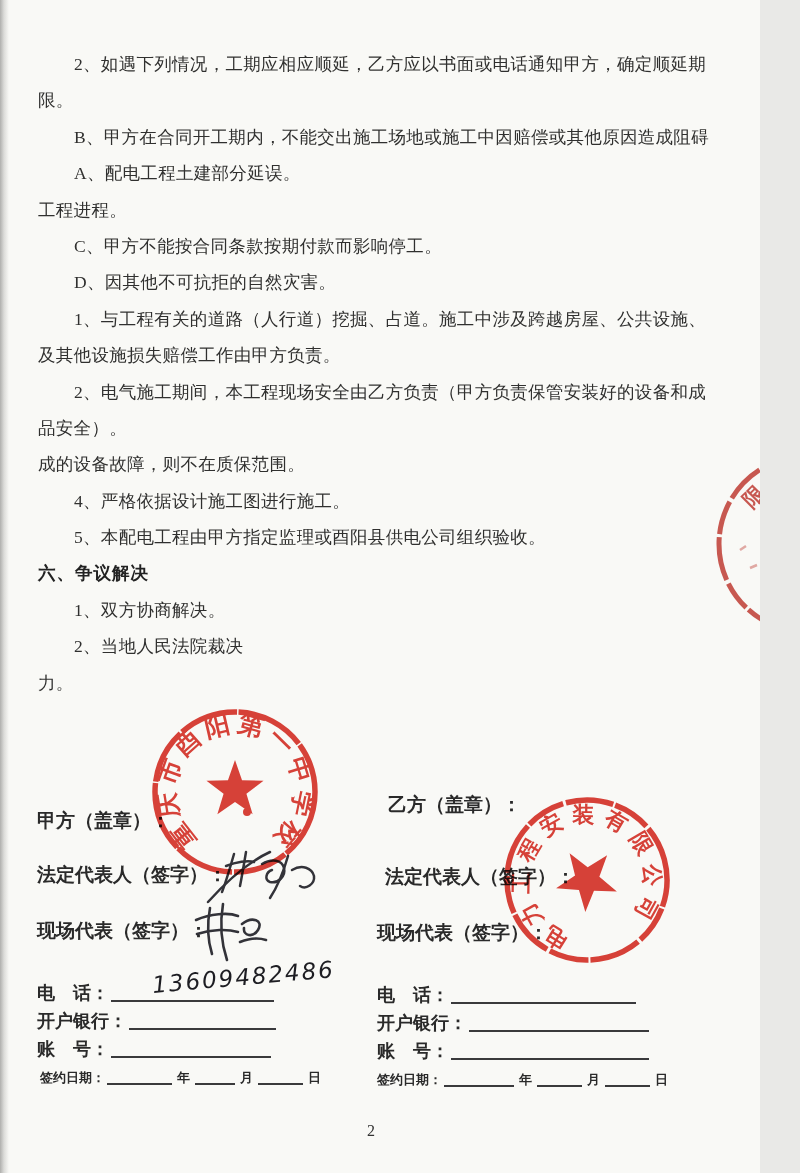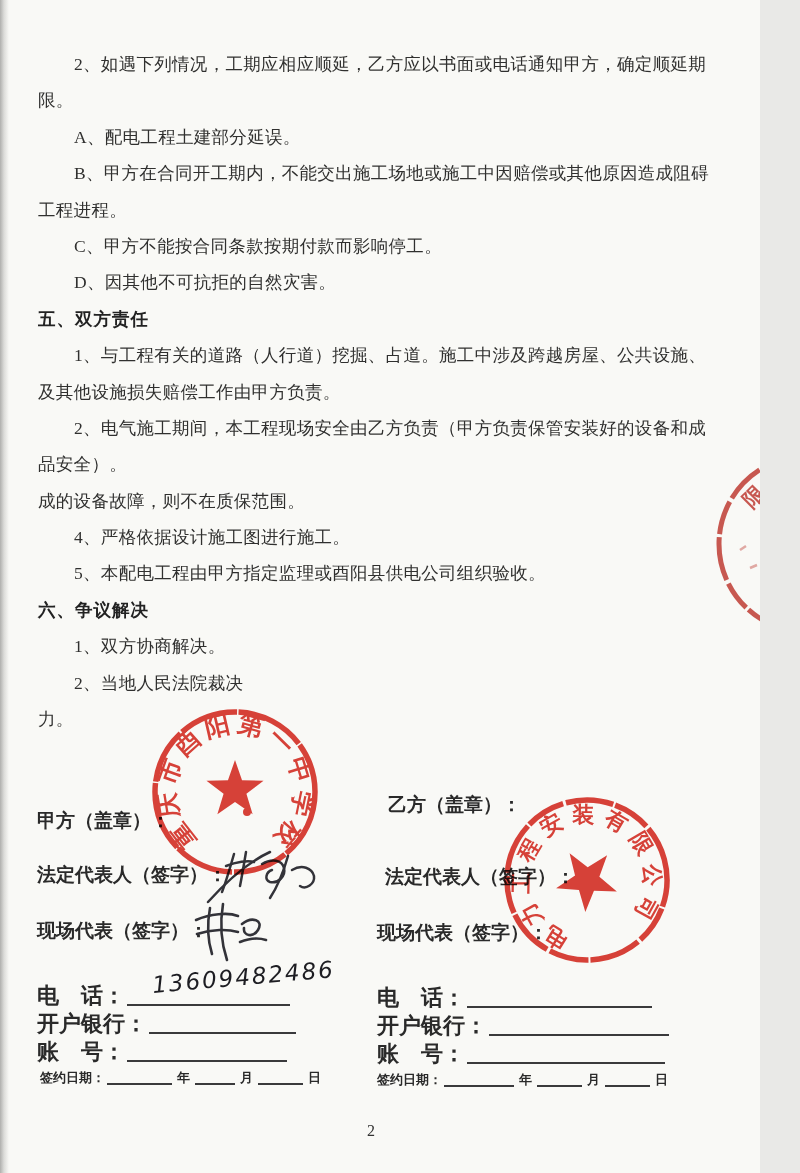--- a/index.html
+++ b/index.html
@@ -13,21 +13,21 @@
     opacity:.6;pointer-events:none;
   }
   .clauses{position:absolute;left:38px;top:46px;width:706px;font-size:17.5px;letter-spacing:.3px;}
   .clauses .line{height:36.4px;line-height:36.4px;white-space:nowrap;}
   .clauses .line.indent{padding-left:36px;}
   .clauses .line.bold{font-weight:bold;color:#222;letter-spacing:1px;}
   .sig-row{
     position:absolute;font-family:Liberation Mono, monospace;font-weight:bold;
     font-size:19px;color:#2a2a2a;white-space:nowrap;z-index:1;
   }
-  .sig-row.small{font-size:22px;}
+  .sig-row.small{font-size:18px;}
   .sig-row.date{font-size:13px;}
   .blank{display:inline-block;border-bottom:2px solid #3a3a3c;height:15px;vertical-align:-3px;margin:0 2px;}
   .w163{width:163px}.w147{width:147px}.w160{width:160px}
   .w185{width:185px}.w180{width:180px}.w198{width:198px}
   .w70{width:70px}.w65{width:65px}.w45{width:45px}.w40{width:40px}
   .unit{margin:0 3px;}
   .stamp{position:absolute;mix-blend-mode:multiply;opacity:.88;z-index:5;pointer-events:none;}
   .stamp text{font-family:"Liberation Serif",serif;font-weight:bold;}
   .signature{position:absolute;z-index:4;pointer-events:none;}
   .handwriting{
@@ -38,26 +38,25 @@
 </style>
 </head>
 <body>
 
 <div class="page">
   <div class="scan-edge"></div>
 
   <div class="clauses">
       <div class="line indent">2、如遇下列情况，工期应相应顺延，乙方应以书面或电话通知甲方，确定顺延期</div>
       <div class="line">限。</div>
+      <div class="line indent">B、甲方在合同开工期内，不能交出施工场地或施工中因赔偿或其他原因造成阻碍</div>
       <div class="line indent">A、配电工程土建部分延误。</div>
-      <div class="line indent">B、甲方在合同开工期内，不能交出施工场地或施工中因赔偿或其他原因造成阻碍</div>
       <div class="line">工程进程。</div>
       <div class="line indent">C、甲方不能按合同条款按期付款而影响停工。</div>
       <div class="line indent">D、因其他不可抗拒的自然灾害。</div>
-      <div class="line bold">五、双方责任</div>
       <div class="line indent">1、与工程有关的道路（人行道）挖掘、占道。施工中涉及跨越房屋、公共设施、</div>
       <div class="line">及其他设施损失赔偿工作由甲方负责。</div>
       <div class="line indent">2、电气施工期间，本工程现场安全由乙方负责（甲方负责保管安装好的设备和成</div>
       <div class="line">品安全）。</div>
       <div class="line">成的设备故障，则不在质保范围。</div>
       <div class="line indent">4、严格依据设计施工图进行施工。</div>
       <div class="line indent">5、本配电工程由甲方指定监理或酉阳县供电公司组织验收。</div>
       <div class="line bold">六、争议解决</div>
       <div class="line indent">1、双方协商解决。</div>
       <div class="line indent">2、当地人民法院裁决</div>

